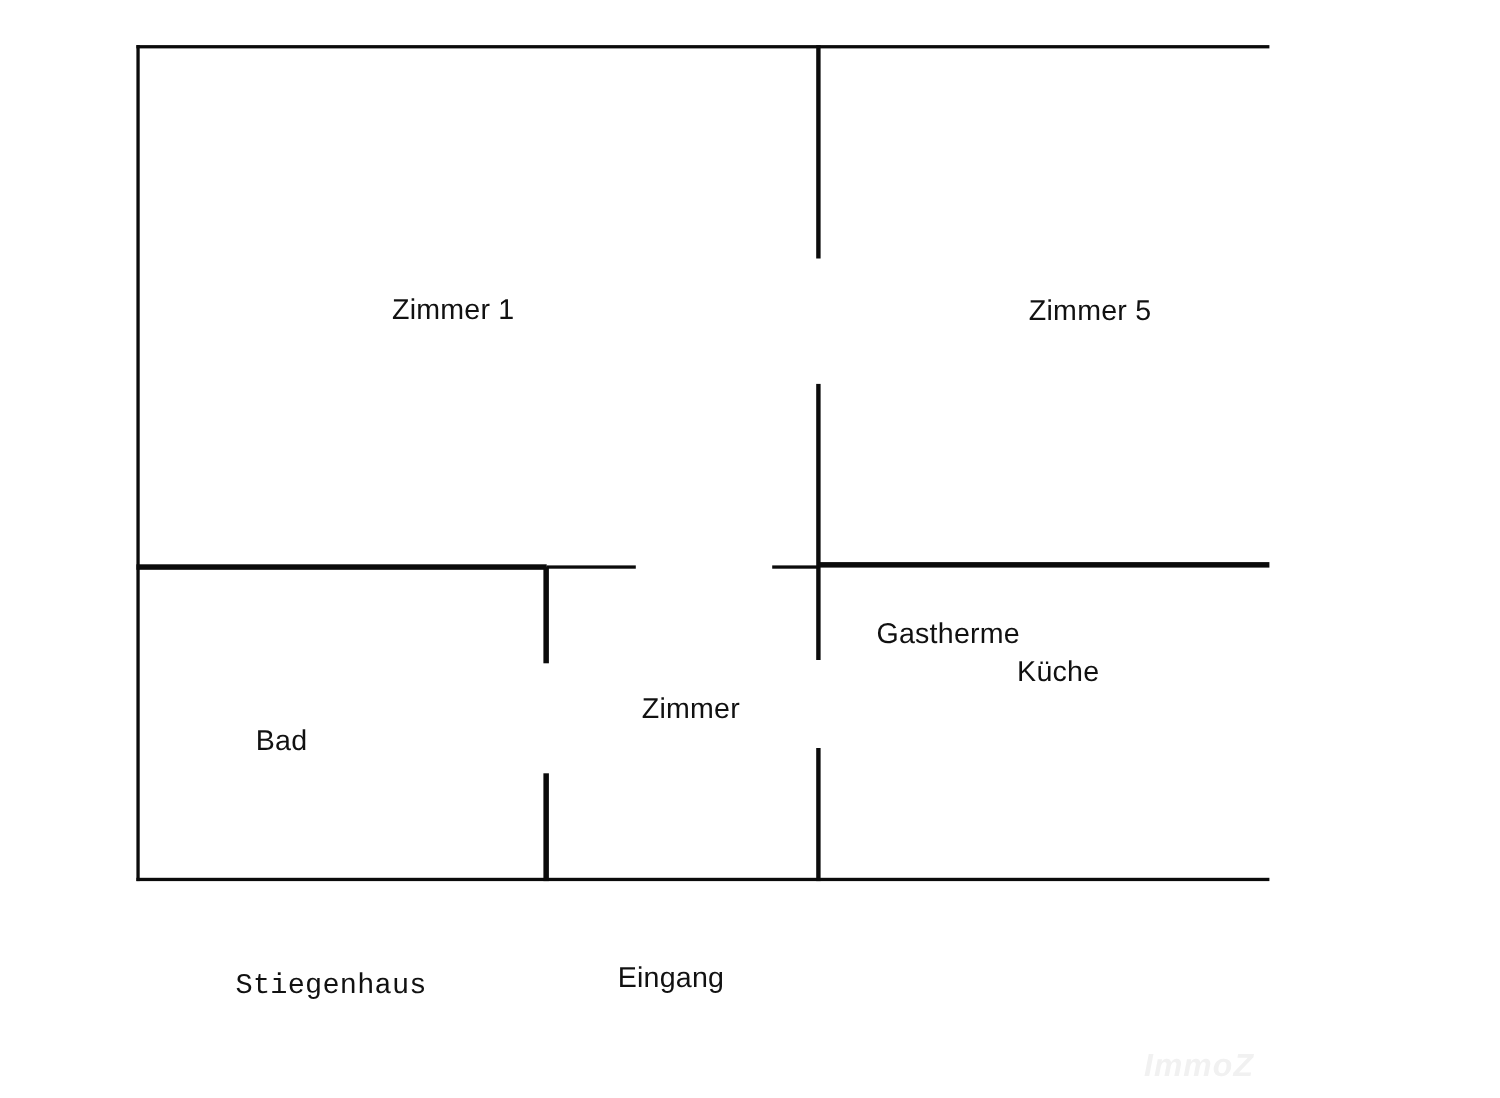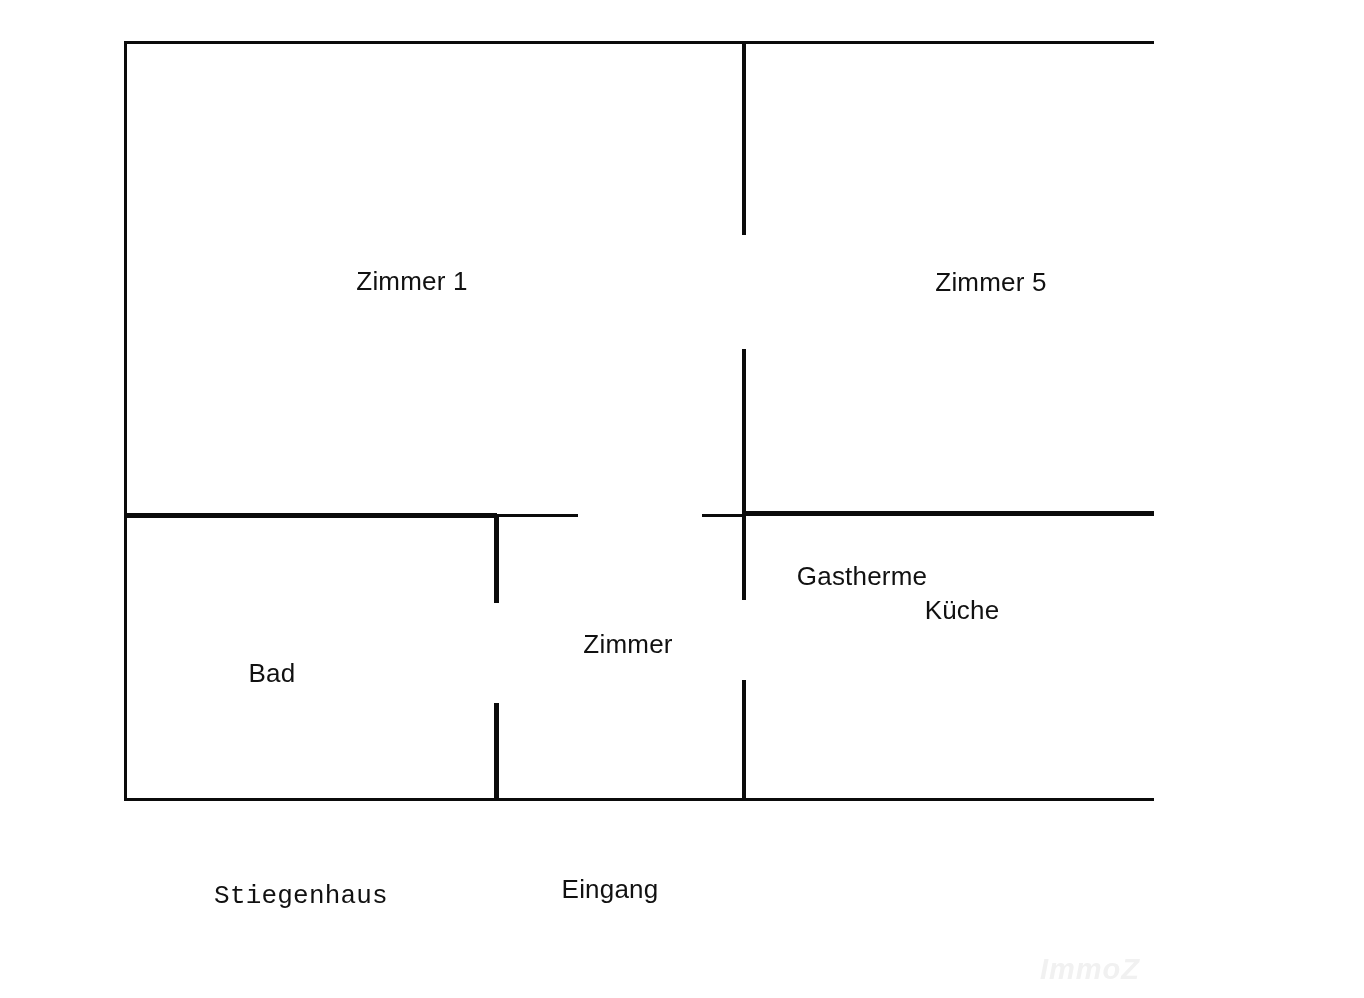--- a/index.html
+++ b/index.html
@@ -63,21 +63,21 @@
   
   .wall-v2-a { left: 494px; top: 515px; width: 5px; height: 88px; }   
   .wall-v2-b { left: 494px; top: 703px; width: 5px; height: 98px; }   
 
   
   .label-zimmer1     { left: 412px;  top: 281px; }
   .label-zimmer2     { left: 991px;  top: 282px; }
   .label-gastherme   { left: 862px;  top: 576px; }
   .label-kueche      { left: 962px;  top: 610px; }
   .label-vorraum     { left: 628px;  top: 644px; }
-  .label-bad         { left: 256px;  top: 673px; margin-left: 16px; }
+  .label-bad         { left: 256px;  top: 673px; }
   .label-eingang     { left: 610px;  top: 889px; }
   .label-stiegenhaus { left: 301px;  top: 896px; font-family: Liberation Mono, monospace; }
 </style>
 </head>
 <body>
 
 <div class="stage">
 
   <div class="wall wall-outer-top"></div>
   <div class="wall wall-outer-left"></div>

